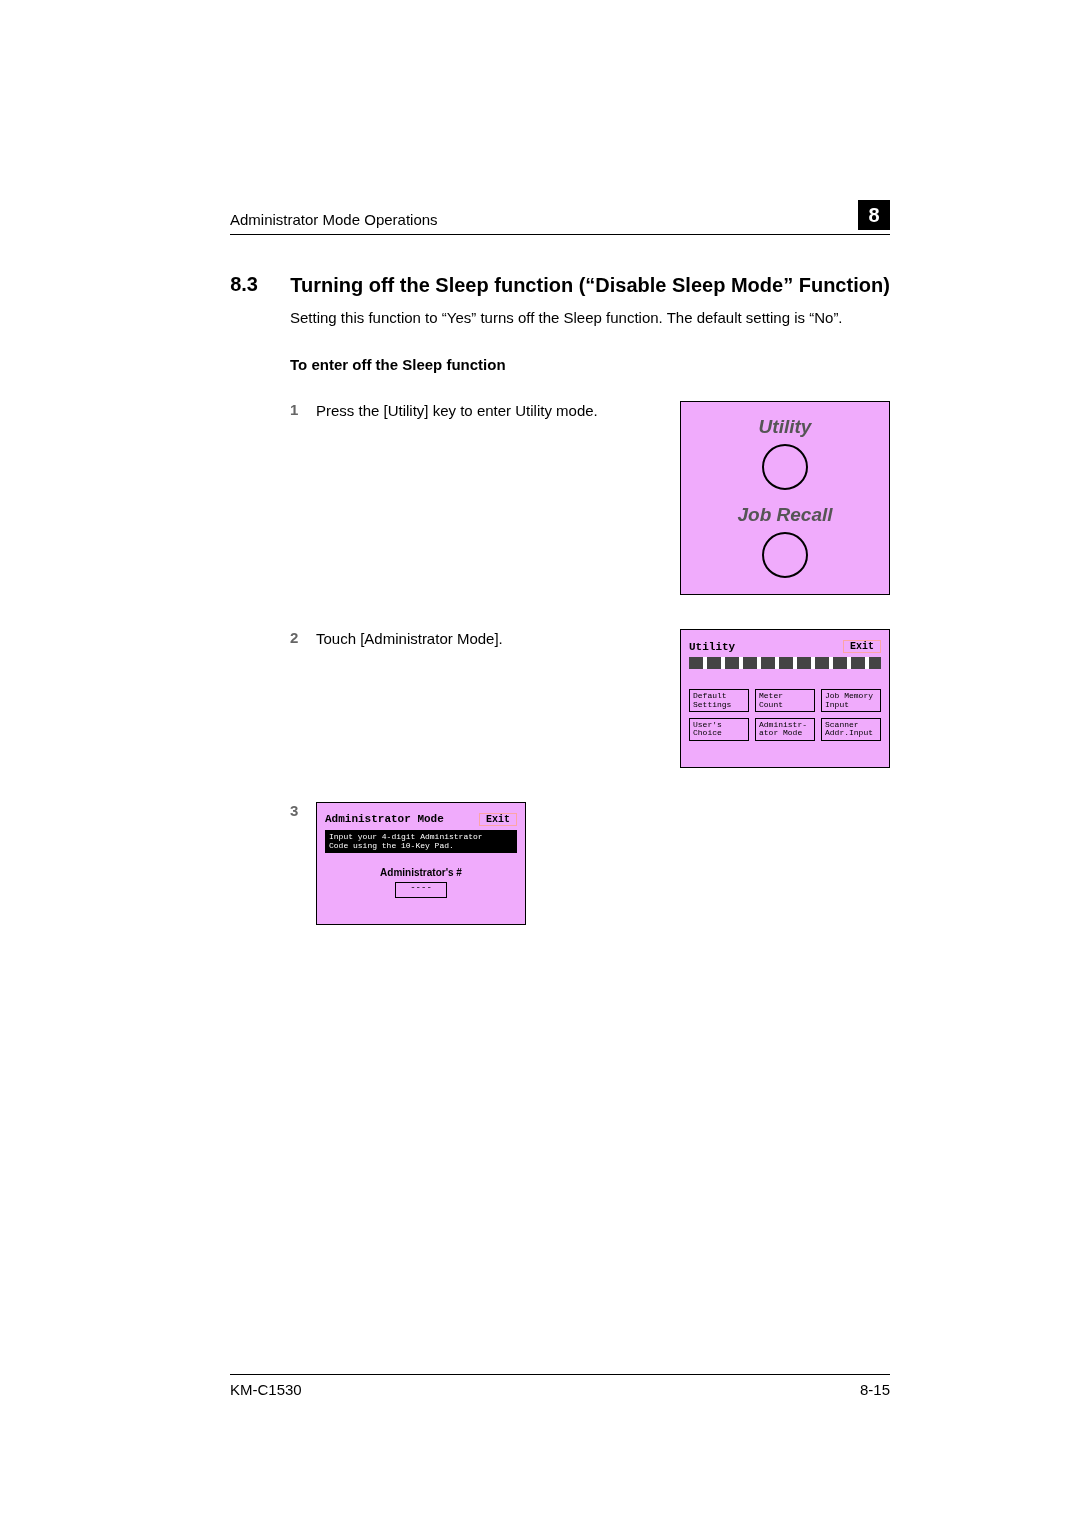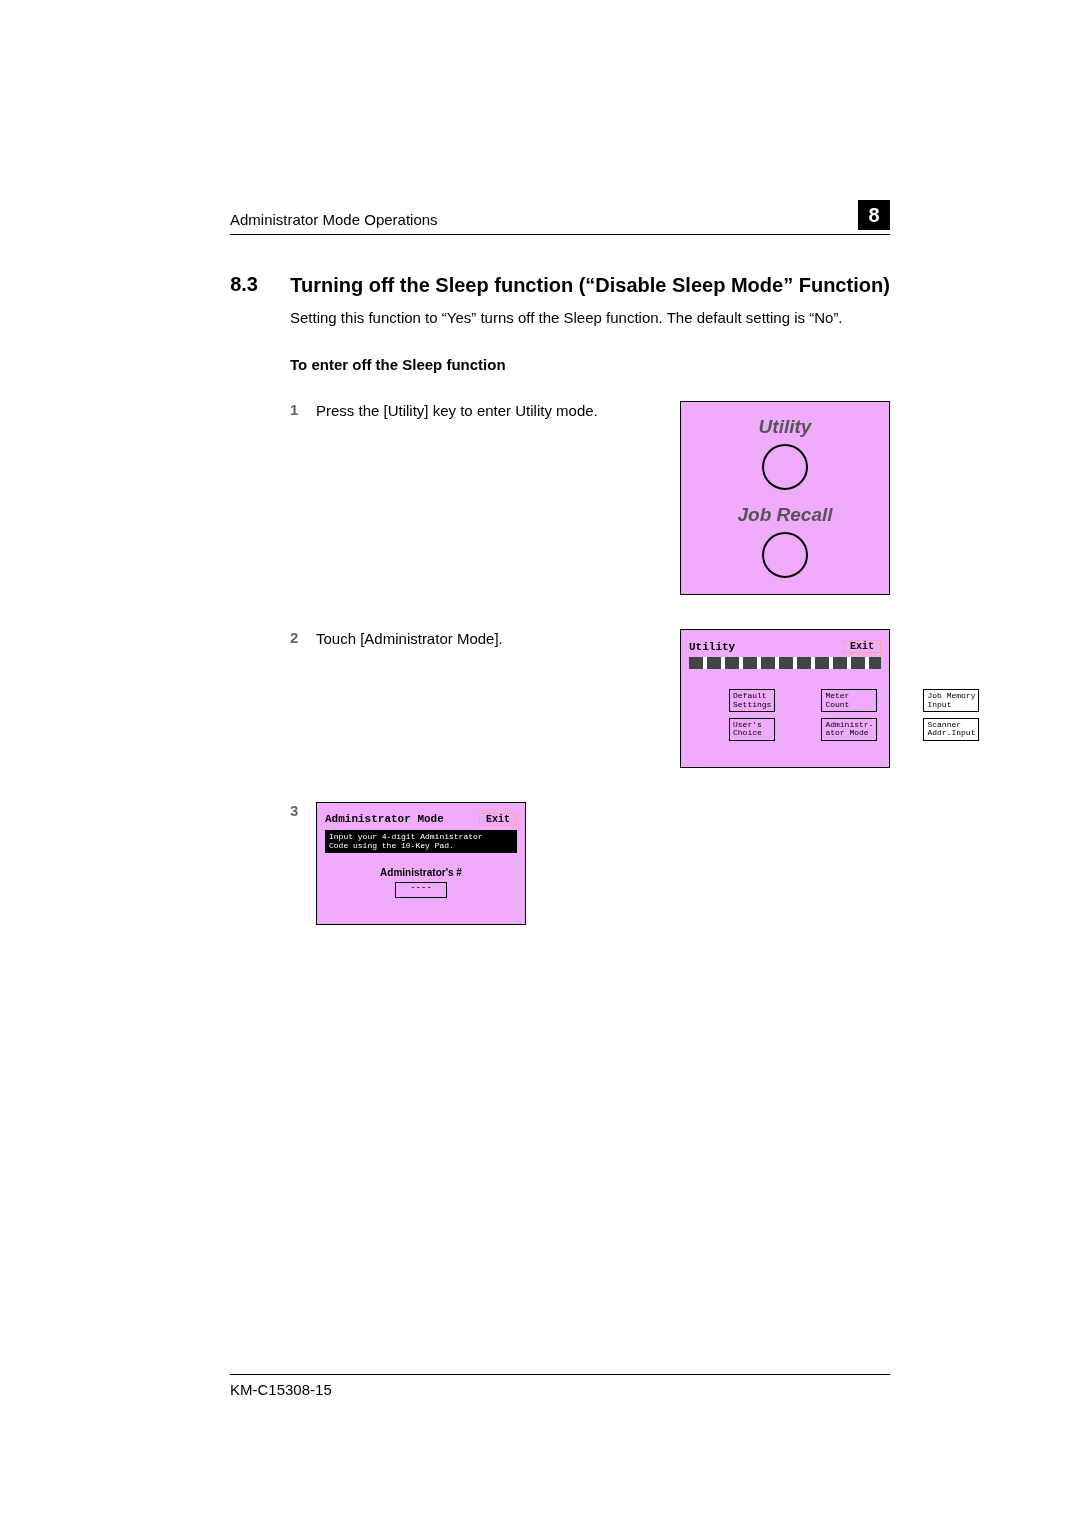--- a/index.html
+++ b/index.html
@@ -47,33 +47,33 @@
     margin:0 auto 14px auto;
   }
   .scr{padding:10px 8px 26px 8px;}
   .scr-top{display:flex;justify-content:space-between;align-items:center;font-family:"Courier New",monospace;font-size:11px;font-weight:700;}
   .scr-exit{border:1px solid #fca5a5;padding:0 6px;font-size:10px;}
   .scr-band{
     height:12px;margin:4px 0 20px 0;
     background:repeating-linear-gradient(90deg,#444 0 14px,#fff 14px 18px);
   }
   .scr-grid{display:grid;grid-template-columns:1fr 1fr 1fr;gap:6px 6px;font-family:"Courier New",monospace;font-size:8px;line-height:1.05;}
-  .scr-btn{border:1px solid #000;padding:2px 3px;white-space:pre-line;margin-left:40px;}
+  .scr-btn{border:1px solid #000;padding:2px 3px;white-space:pre-line;}
   .scr-msg-band{
     background:#000;color:#fff;
     font-family:"Courier New",monospace;font-size:8px;
     padding:3px 4px;margin:4px 0 14px 0;line-height:1.1;
     white-space:pre-line;
   }
   .scr-code-label{font-family:Liberation Sans, sans-serif;font-size:10px;font-weight:700;text-align:center;margin-bottom:4px;}
   .scr-code-box{border:1px solid #000;width:50px;height:14px;margin:0 auto;text-align:center;font-family:"Courier New",monospace;font-size:9px;}
   .ftr{
     position:absolute;left:230px;right:190px;bottom:130px;
     border-top:1.5px solid #000;
-    display:flex;justify-content:flex-start;
+    display:flex;justify-content:space-between;
     font-size:15px;padding-top:6px;
   }
 </style>
 </head>
 <body>
 
 <div class="page">
 
   <div class="hdr">
     <span class="hdr-title">Administrator Mode Operations</span>

